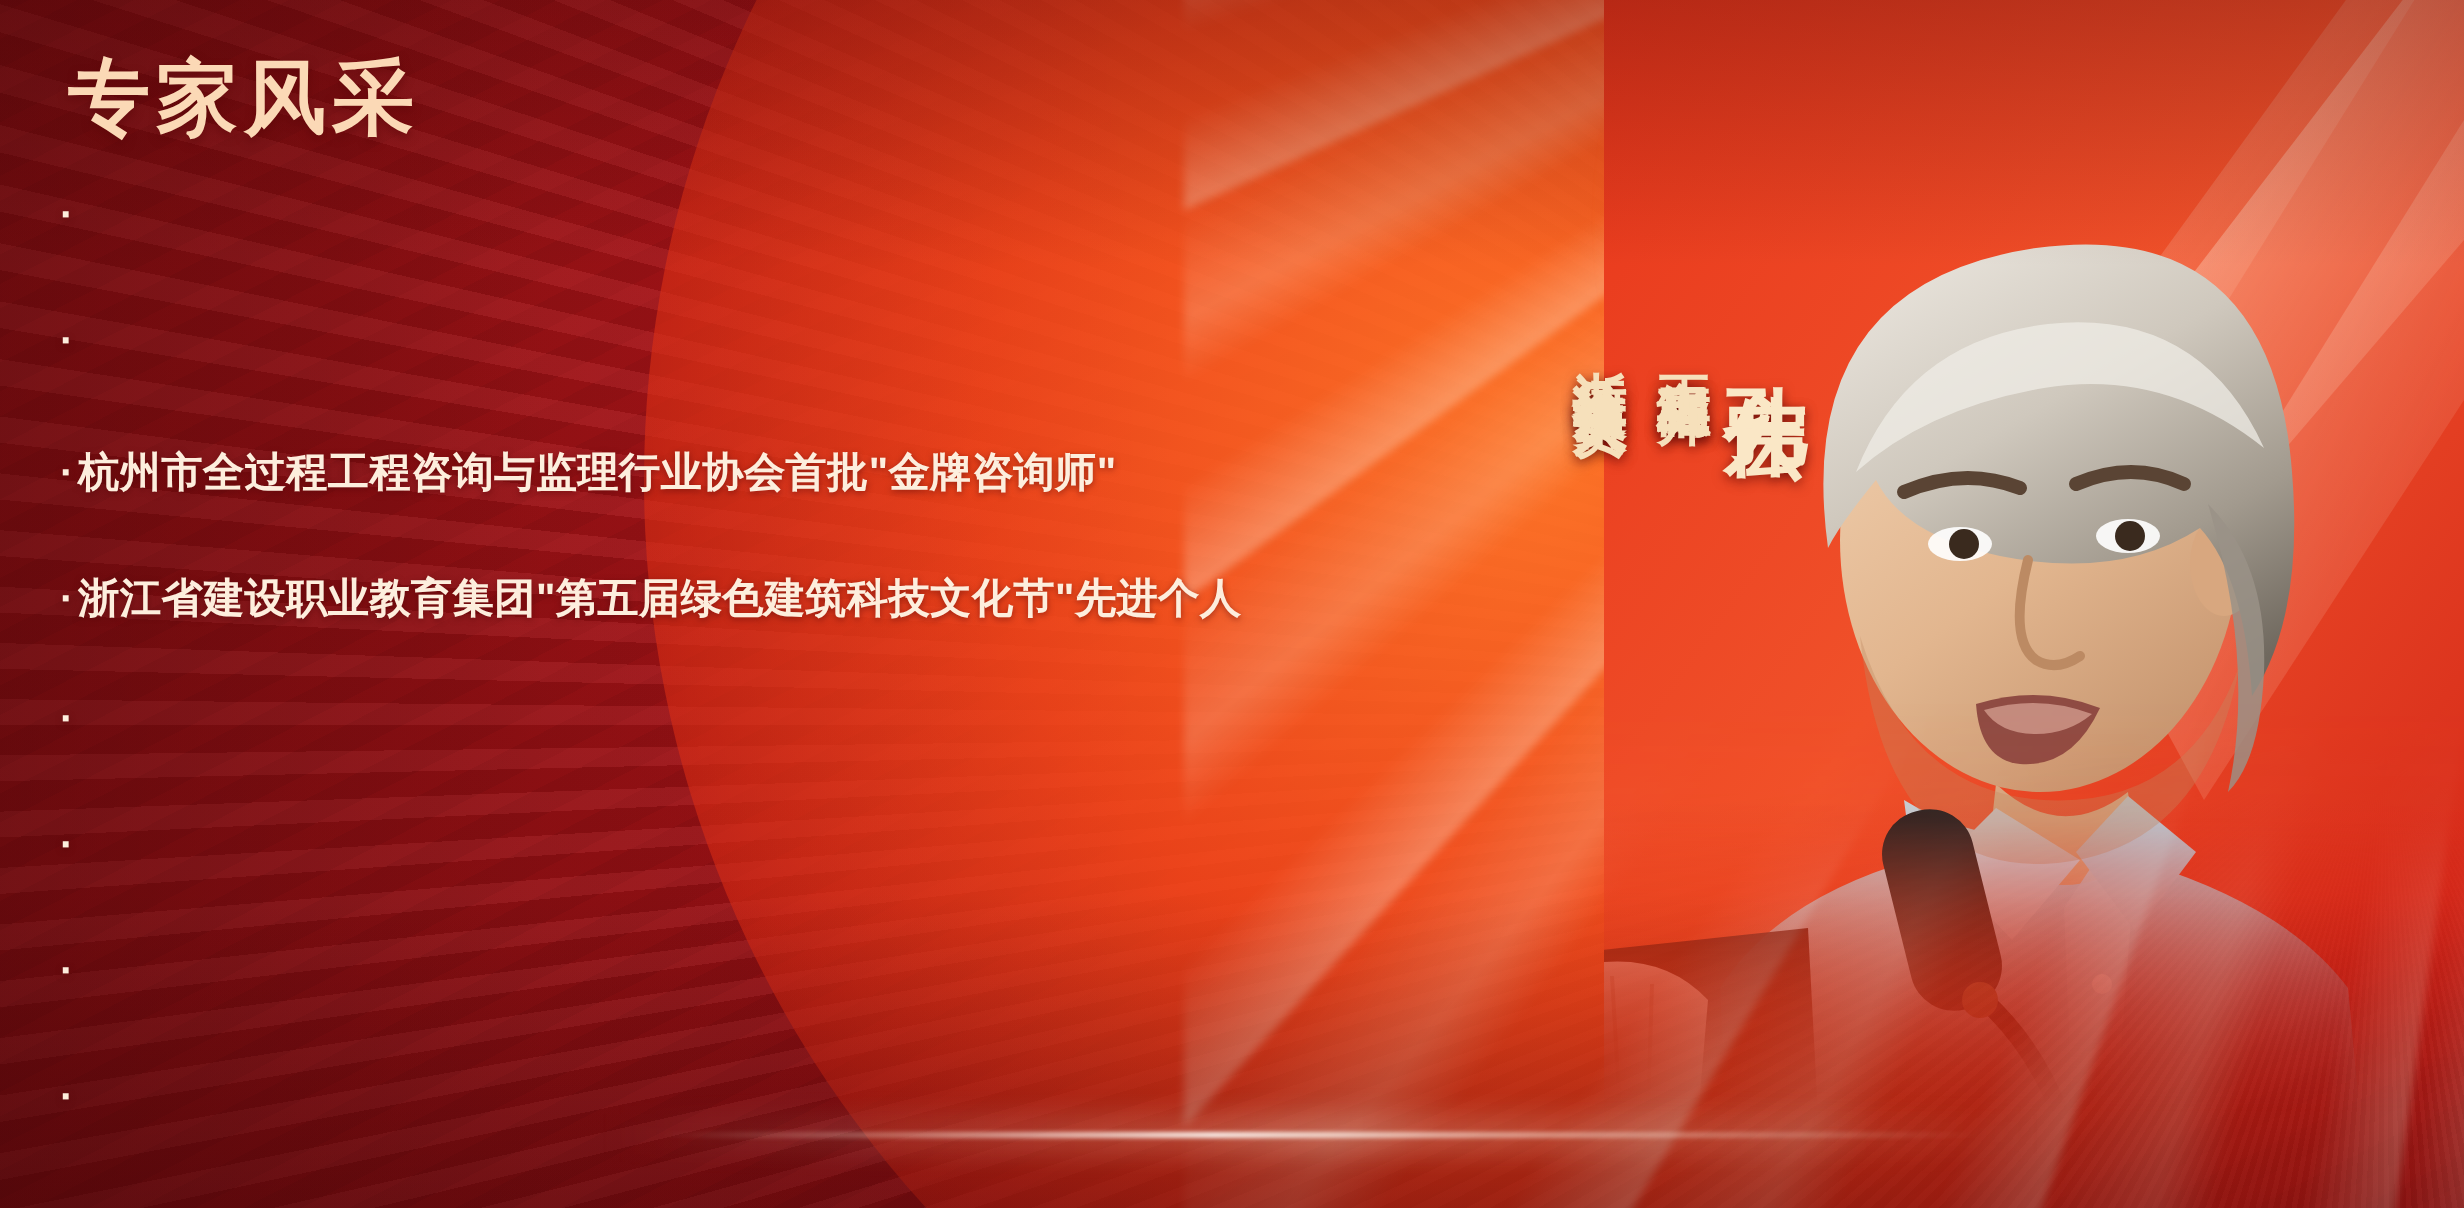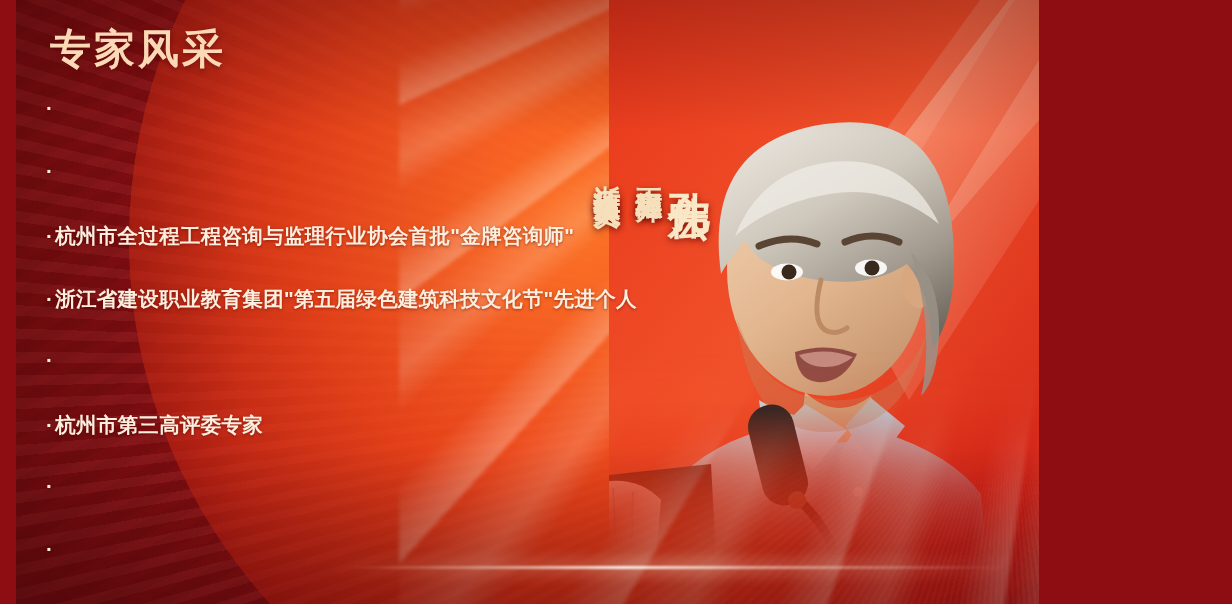--- a/index.html
+++ b/index.html
@@ -5,24 +5,23 @@
   * { margin:0; padding:0; box-sizing:border-box; }
   html, body {
     width:1232px; height:604px;
     overflow:hidden;
     background:#8d0d12;
     font-family:"Liberation Sans","DejaVu Sans",sans-serif;
   }
 
   #poster{
     position:relative;
-    width:1023px; height:604px;
+    width:1232px; height:604px;
     overflow:hidden;
     background:#8e0f12;
-    margin-left:16px;
   }
 
   
 
   
   .bg-base{
     position:absolute; inset:0;
     background:
       radial-gradient(120% 160% at 88% 18%, #e8381a 0%, #d8261a 18%, #b8161a 40%, #9a1014 62%, #850d12 100%);
   }
@@ -320,21 +319,20 @@
     </div>
     <div class="award-item">
       <span class="award-dot">·</span>
       <span>浙江省建设职业教育集团"第五届绿色建筑科技文化节"先进个人</span>
     </div>
     <div class="award-item">
       <span class="award-dot">·</span>
     </div>
     <div class="award-item">
       <span class="award-dot">·</span>
-      <span>杭州市第三高评委专家</span>
     </div>
     <div class="award-item">
       <span class="award-dot">·</span>
     </div>
     <div class="award-item">
       <span class="award-dot">·</span>
     </div>
   </div>
 
   <div class="vtext vtext-name">孔宏伟</div>

